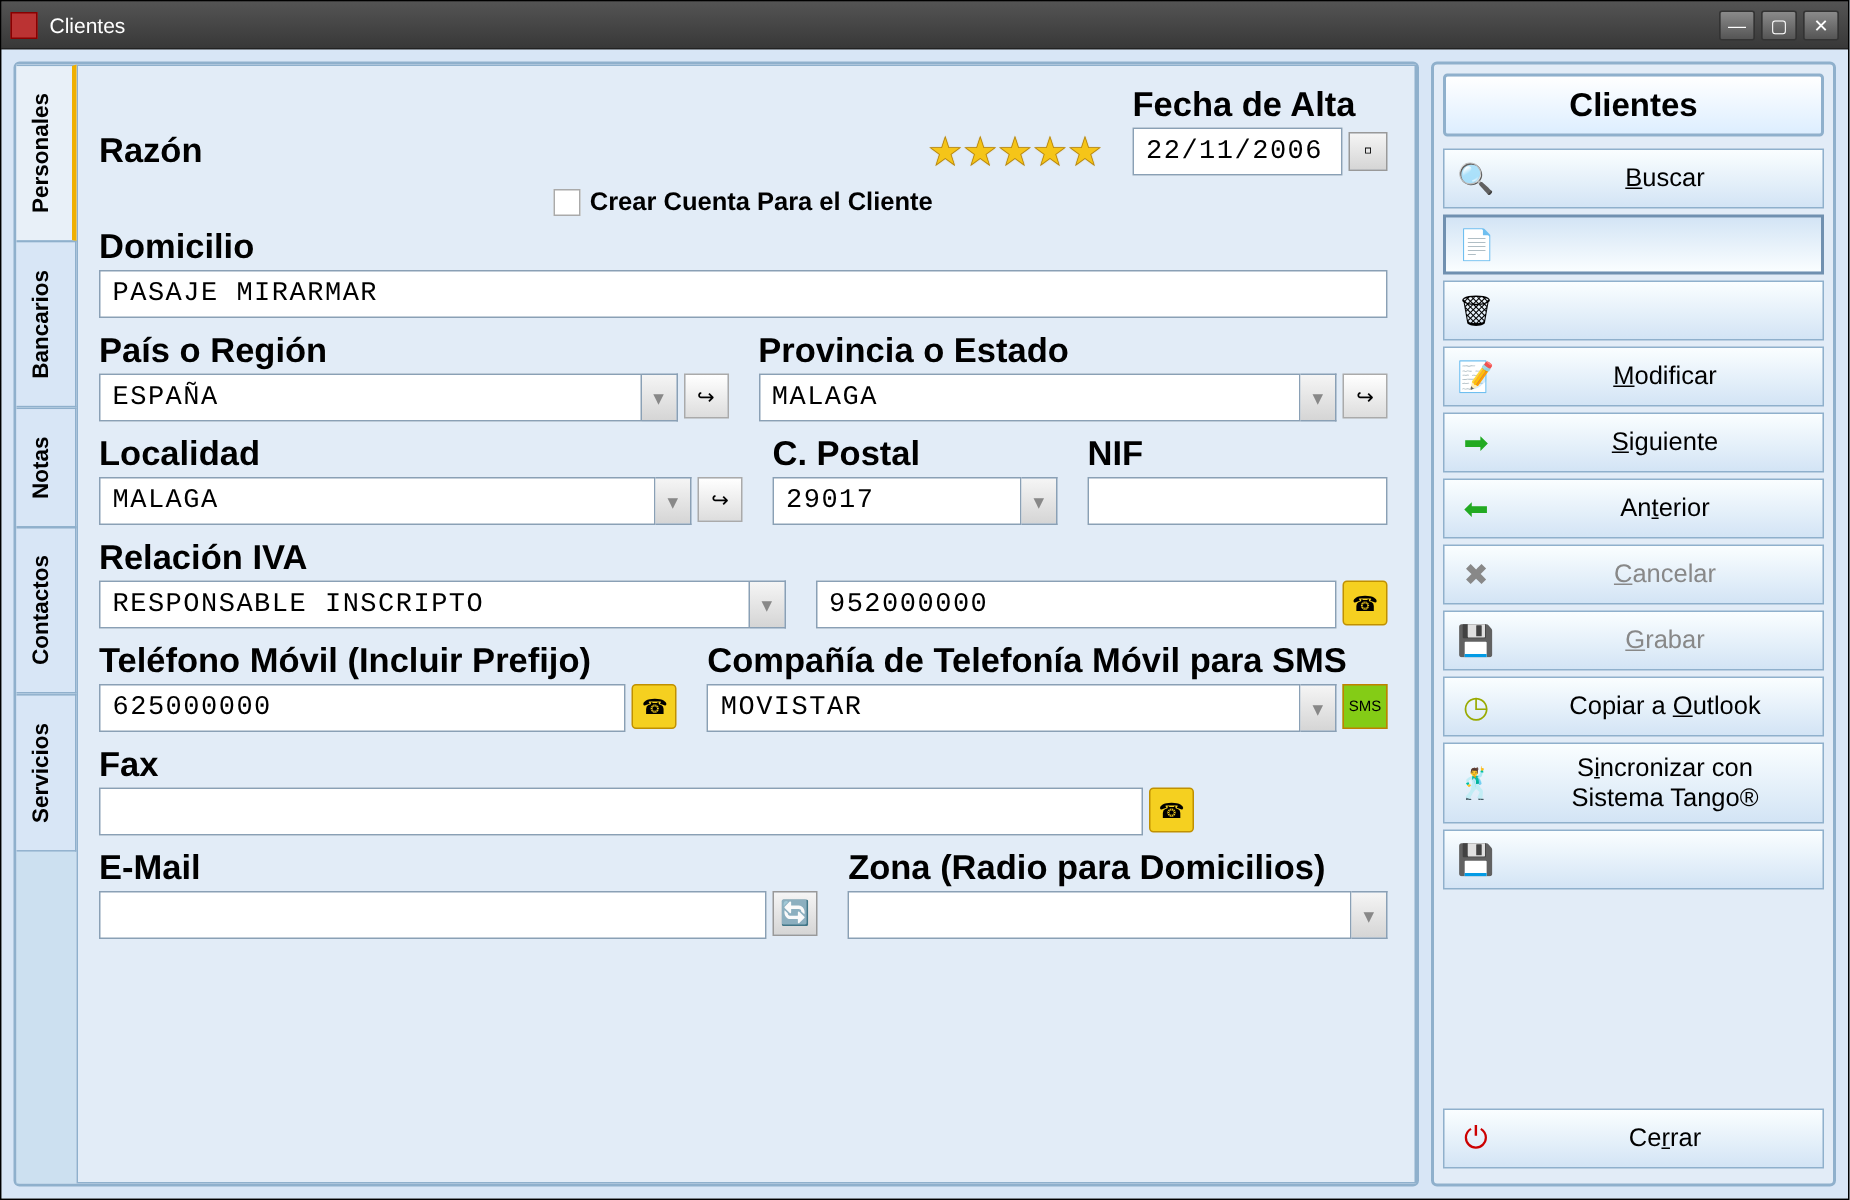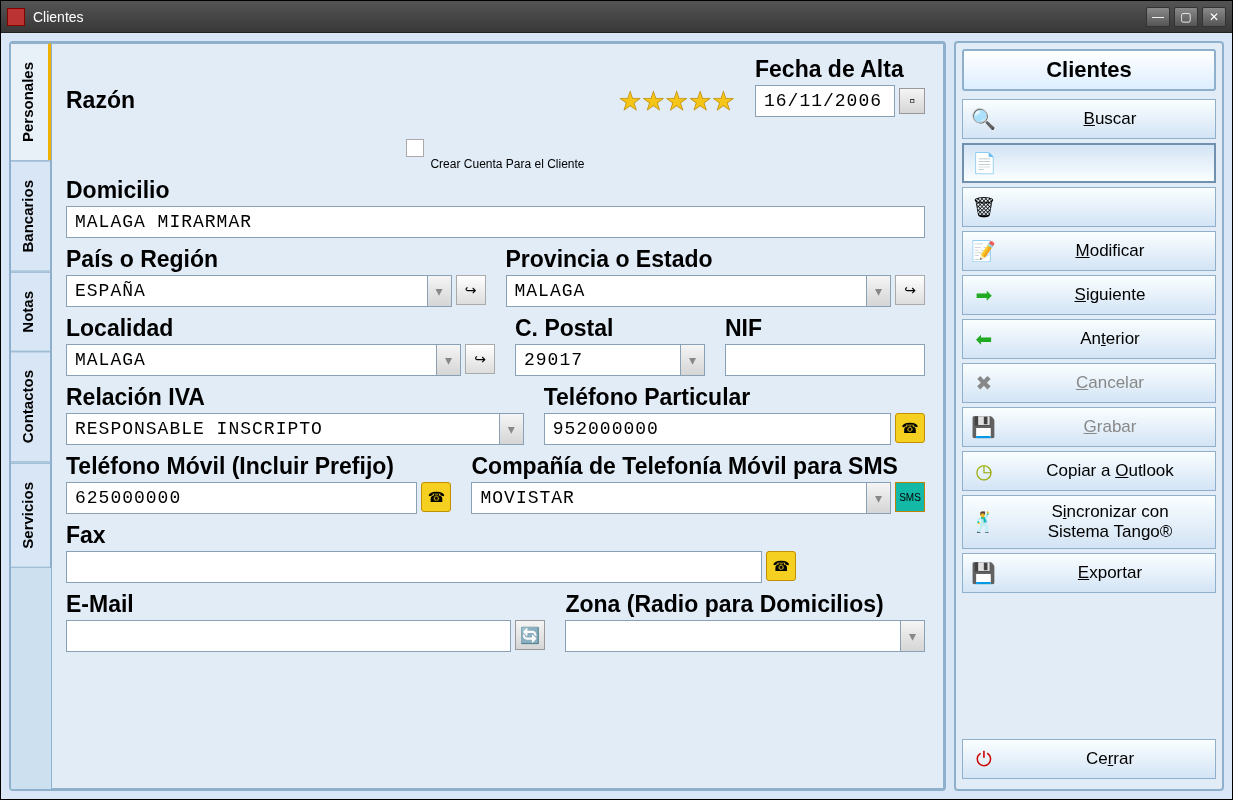--- a/index.html
+++ b/index.html
@@ -21,33 +21,33 @@
 .lbl { font-weight:bold; font-size:23px; margin-bottom:2px; }
 .input { height:32px; background:#fff; border:1px solid #8aa0b5; padding:2px 8px; font-family:'Courier New',monospace; font-size:18px; letter-spacing:1px; display:flex; align-items:center; }
 .combo { display:flex; }
 .combo .input { flex:1; }
 .combo .dd { width:24px; background:linear-gradient(to bottom,#f5f5f5,#d5d5d5); border:1px solid #8aa0b5; border-left:none; display:flex; align-items:center; justify-content:center; cursor:pointer; color:#888;}
 .iconbtn { width:30px; height:30px; background:linear-gradient(to bottom,#f5f5f5,#d5d5d5); border:1px solid #999; display:flex; align-items:center; justify-content:center; cursor:pointer; font-size:16px; margin-left:4px; }
 .stars { display:flex; gap:0; font-size:26px; color:#f5c518; }
 .stars span { text-shadow: 0 0 1px #b8860b; -webkit-text-stroke: 0.5px #b8860b; }
 .checkbox-row { display:flex; align-items:center; justify-content:center; gap:6px; margin:4px 0 6px 0; }
 .checkbox { width:18px; height:18px; background:#fff; border:1px solid #aaa; cursor:pointer;}
-.cklabel { font-weight:normal; font-size:12px;margin-top:32px; }
+.cklabel { font-weight:bold; font-size:17px; }
 .sidebar { width:270px; display:flex; flex-direction:column; border:2px solid #8fb0cc; border-radius:4px; background:#e2ecf7; padding:6px; }
 .side-title { text-align:center; font-weight:bold; font-size:22px; padding:6px; background:linear-gradient(to bottom,#fff,#def); border:2px solid #8fb0cc; border-radius:3px; margin-bottom:8px;}
 .sidebtn { display:flex; align-items:center; height:40px; background:linear-gradient(to bottom,#fafeff,#d3e4f5); border:1px solid #8fb0cc; margin-bottom:4px; cursor:pointer; font-size:17px; }
 .sidebtn.pressed { background:linear-gradient(to bottom,#d3e4f5,#fafeff); border:2px solid #7090b0;}
 .sidebtn.disabled { color:#888; }
 .sidebtn.tall { height:54px; }
 .sidebtn .sicon { width:42px; display:flex; align-items:center; justify-content:center; font-size:20px;}
 .sidebtn .slabel { flex:1; text-align:center; }
 .underline { text-decoration: underline; }
 .spacer { flex:1; }
 .phonebtn { width:30px; height:30px; background:#f5d020; border:1px solid #c09000; border-radius:3px; display:flex; align-items:center; justify-content:center; margin-left:4px; cursor:pointer;}
-.smsbtn { width:30px; height:30px; background:#14b8a6; border:1px solid #c08000; display:flex;align-items:center;justify-content:center; margin-left:4px; cursor:pointer; font-size:10px;}
+.smsbtn { width:30px; height:30px; background:#84cc16; border:1px solid #c08000; display:flex;align-items:center;justify-content:center; margin-left:4px; cursor:pointer; font-size:10px;}
 .arrowbtn { width:30px; height:30px; background:linear-gradient(to bottom,#fff,#ddd); border:1px solid #aaa; display:flex; align-items:center;justify-content:center; margin-left:4px; cursor:pointer;}
 </style>
 </head>
 <body>
 
 <div class="window">
   <div class="titlebar">
     <div class="icon"></div>
     <div class="title">Clientes</div>
     <div class="winbtns">
@@ -76,35 +76,35 @@
                   <span>★</span>
                   <span>★</span>
                   <span>★</span>
                   <span>★</span>
                 </div>
             </div>
           </div>
           <div class="field" style="width:170px">
             <div class="lbl">Fecha de Alta</div>
             <div style="display:flex">
-              <div class="input" style="flex:1">16/11/2006</div>
+              <div class="input" style="flex:1">22/11/2006</div>
               <div class="iconbtn" style="width:26px;height:26px;align-self:center">▫</div>
             </div>
           </div>
         </div>
 
         <div class="checkbox-row">
           <div class="checkbox"></div>
           <div class="cklabel">Crear Cuenta Para el Cliente</div>
         </div>
 
         <div class="row">
           <div class="field" style="flex:1">
             <div class="lbl">Domicilio</div>
-            <div class="input">MALAGA MIRARMAR</div>
+            <div class="input">PASAJE MIRARMAR</div>
           </div>
         </div>
 
         <div class="row">
           <div class="field" style="flex:1">
             <div class="lbl">País o Región</div>
             <div class="combo">
               <div class="input" style="flex:1">ESPAÑA</div>
               <div class="dd">▾</div>
               <div class="arrowbtn">↪</div>
@@ -144,21 +144,20 @@
 
         <div class="row">
           <div class="field" style="flex:1.2">
             <div class="lbl">Relación IVA</div>
             <div class="combo">
               <div class="input" style="flex:1">RESPONSABLE INSCRIPTO</div>
               <div class="dd">▾</div>
             </div>
           </div>
           <div class="field" style="flex:1">
-            <div class="lbl">Teléfono Particular</div>
             <div style="display:flex">
               <div class="input" style="flex:1">952000000</div>
               <div class="phonebtn">
                   <span>☎</span>
                 </div>
             </div>
           </div>
         </div>
 
         <div class="row">
@@ -252,21 +251,20 @@
       <div class="sidebtn">
           <div class="sicon" style="color:#9a0">◷</div>
           <div class="slabel">Copiar a <span class="underline">O</span>utlook</div>
         </div>
       <div class="sidebtn tall">
           <div class="sicon">🕺</div>
           <div class="slabel">S<span class="underline">i</span>ncronizar con<br>Sistema Tango®</div>
         </div>
       <div class="sidebtn">
           <div class="sicon">💾</div>
-          <div class="slabel"><span class="underline">E</span>xportar</div>
         </div>
       <div class="spacer"></div>
       <div class="sidebtn">
           <div class="sicon" style="color:#c00">⏻</div>
           <div class="slabel">Ce<span class="underline">r</span>rar</div>
         </div>
     </div>
 
   </div>
 </div>

